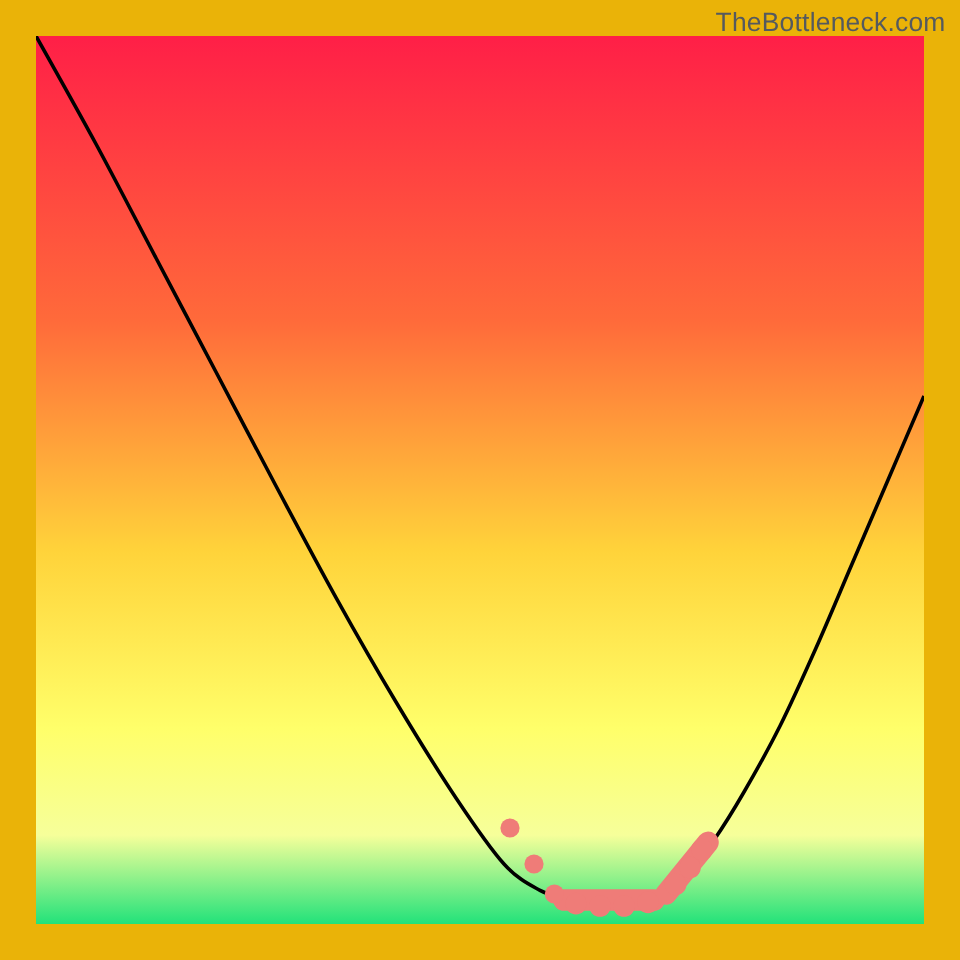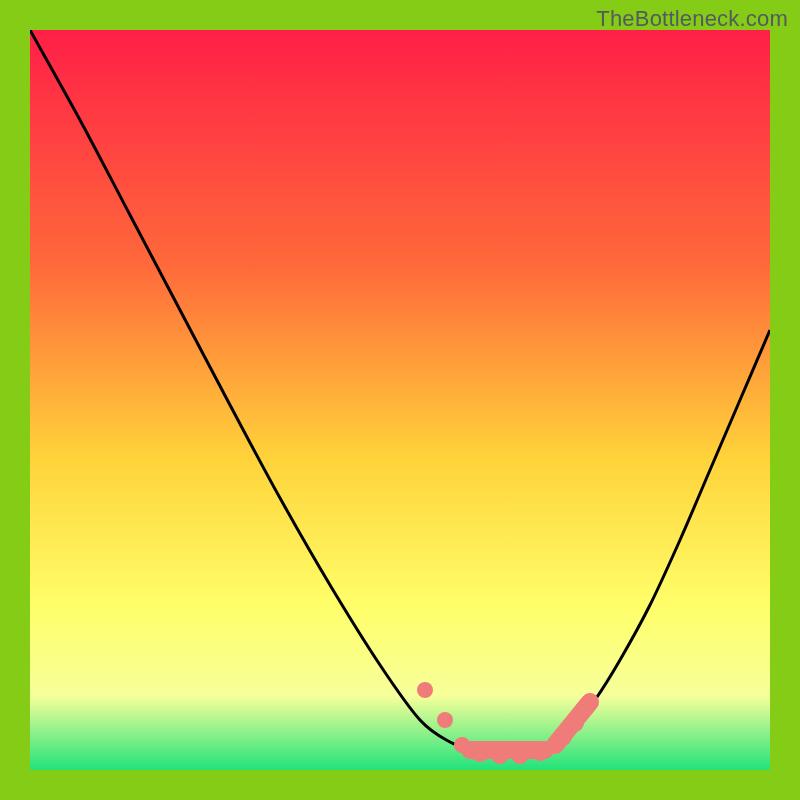--- a/index.html
+++ b/index.html
@@ -10,21 +10,21 @@
     background: #000;
     overflow: hidden;
     font-family: Arial, Helvetica, sans-serif;
   }
   .frame {
     position: absolute;
     left: 0;
     top: 0;
     width: 800px;
     height: 800px;
-    background: #84cc16;
+    background: #eab308;
   }
   .plot {
     position: absolute;
     left: 30px;
     top: 30px;
     width: 740px;
     height: 740px;
     overflow: hidden;
   }
   .gradient {

